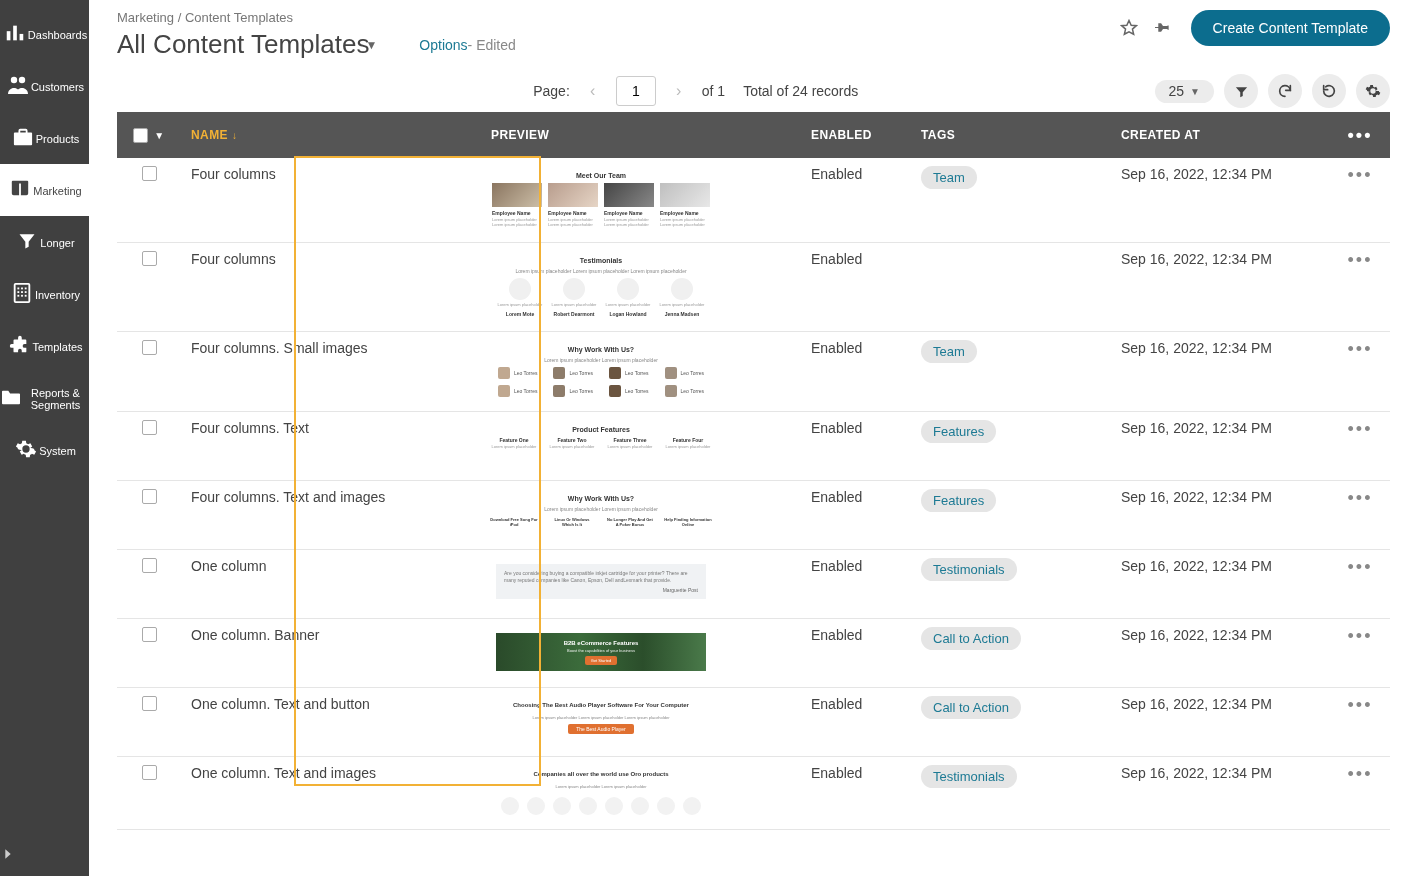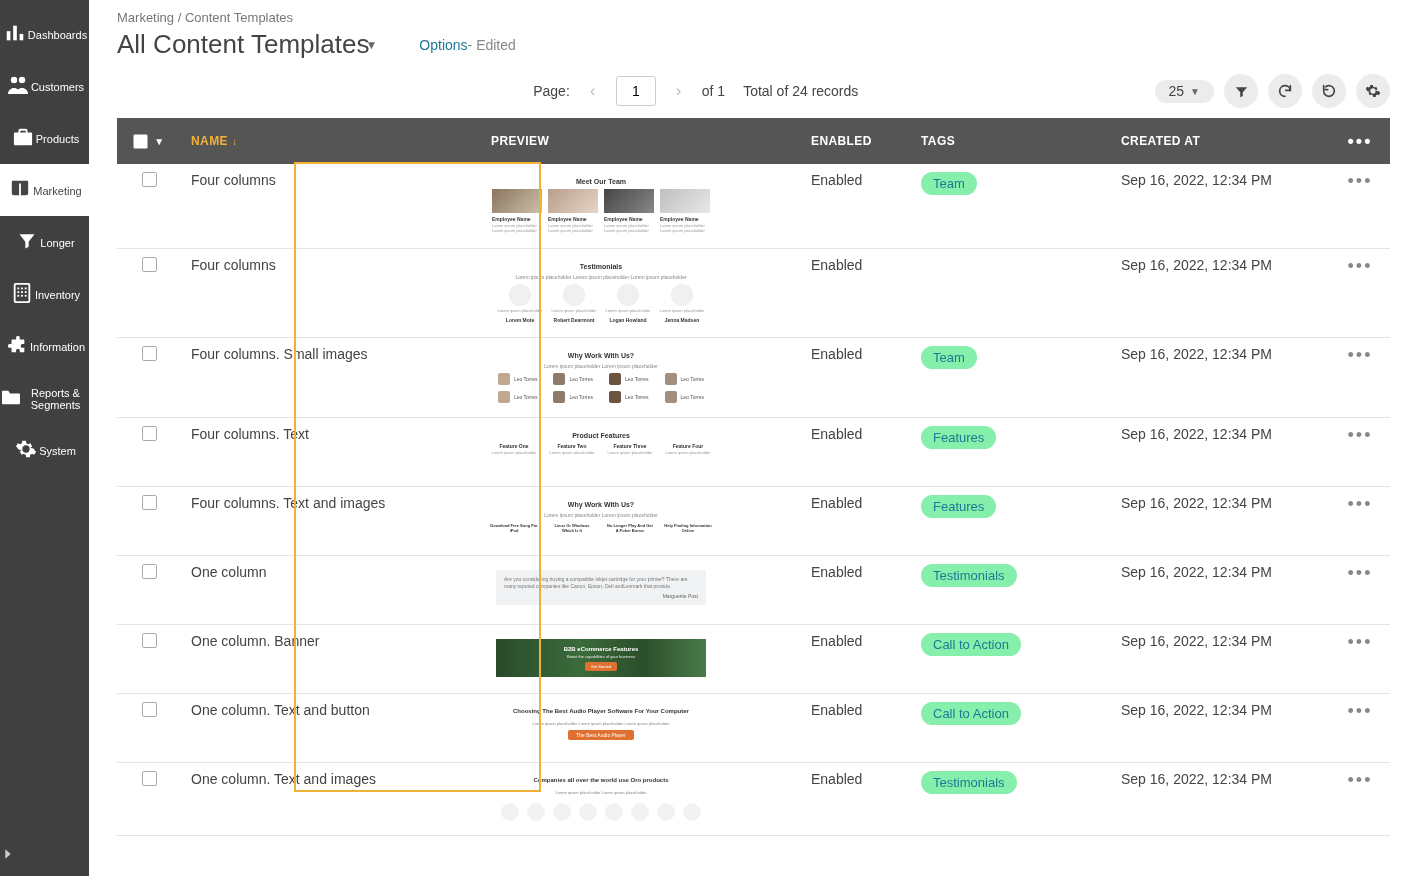--- a/index.html
+++ b/index.html
@@ -19,21 +19,21 @@
   .topbar-left .breadcrumb { font-size:13px; color:#777; margin-bottom:4px; }
   .title-row { display:flex; align-items:center; gap:0; }
   .page-title { font-size:26px; color:#444; font-weight:400; }
   .title-caret { color:#666; font-size:12px; margin-left:-4px; }
   .options-link { color:#1d7a94; font-size:14px; cursor:pointer;margin-left:42px; }
   .edited { color:#888; font-size:14px; }
   .topbar-right { display:flex; align-items:center; gap:10px; color:#666; }
   .icon-btn-plain { width:24px; height:24px; display:flex; align-items:center; justify-content:center; cursor:pointer; color:#666; }
   .create-btn { background:#0c6d8e; color:#fff; border:none; border-radius:20px; padding:10px 22px; font-size:14px; cursor:pointer; margin-left:6px; }
   
-  .pager-row { display:flex; align-items:center; justify-content:space-between; padding: 10px 28px 10px 28px; }
+  .pager-row { display:flex; align-items:center; justify-content:space-between; padding: 10px 28px 4px 28px; }
   .pager-center { flex:1; display:flex; align-items:center; justify-content:center; gap:12px; color:#444; font-size:14px; }
   .pager-arrow { color:#bbb; font-size:16px; width:22px; text-align:center; cursor:pointer; }
   .pager-input { width:40px; height:30px; text-align:center; border:1px solid #ccc; border-radius:3px; font-size:14px; }
   .pager-right { display:flex; align-items:center; gap:10px; }
   .pill { background:#ececec; border-radius:18px; display:flex; align-items:center; justify-content:center; color:#444; }
   .pill.pagesize { height:23px; padding:0 14px; font-size:14px; gap:6px; }
   .circle-btn { width:34px; height:34px; border-radius:50%; background:#ececec; display:flex; align-items:center; justify-content:center; color:#444; cursor:pointer; }
   
   .table-wrap { padding: 0 0 0 28px; flex:1; overflow:auto; }
   table { width: calc(100% - 28px); border-collapse: collapse; }
@@ -45,21 +45,21 @@
   tbody td.top { vertical-align:top; padding-top:8px; }
   .chk { width:15px; height:15px; border:1px solid #aaa; border-radius:2px; display:inline-block; background:#fff; cursor:pointer; }
   .th-check-wrap { display:flex; align-items:center; gap:6px; justify-content:center; }
   .caret-small { font-size:10px; color:#fff; }
   .ellipsis { font-size:18px; letter-spacing:2px; cursor:pointer; display:inline-block; line-height:1; }
   .ellipsis-header { color:#fff; }
   .name-col { width:300px; }
   .highlight-box { position:absolute; border:2px solid #f2b135; pointer-events:none; }
   .content-area { position:relative; }
   
-  .tag-badge { display:inline-block; background:#86efac; color:#1d7a94; border-radius:14px; padding:4px 12px; font-size:13px; }
+  .tag-badge { display:inline-block; background:#e5e5e5; color:#1d7a94; border-radius:14px; padding:4px 12px; font-size:13px; }
   
   .preview-box { width:220px; min-height:40px; display:flex; flex-direction:column; align-items:center; }
   .pv-title { font-size:7px; font-weight:600; color:#333; margin-bottom:4px; }
   .pv-subtitle { font-size:5px; color:#888; text-align:center; line-height:1.3; margin-bottom:4px; max-width:200px; }
   .pv-row4 { display:flex; gap:6px; }
   .pv-col { width:50px; display:flex; flex-direction:column; }
   .pv-photo { width:50px; height:24px; background:#ddd; }
   .pv-photo.p1{background:linear-gradient(135deg,#8a7560,#cdbfa8);}
   .pv-photo.p2{background:linear-gradient(135deg,#b89d8d,#e6d5c6);}
   .pv-photo.p3{background:linear-gradient(135deg,#454545,#888);}
@@ -163,21 +163,21 @@
           </svg>
       </span>
       <span class="label">Inventory</span>
     </div>
     <div class="side-item">
       <span class="icon">
         <svg width="22" height="22" viewBox="0 0 24 24" fill="currentColor">
             <path d="M13 2a2 2 0 0 1 2 2v2h4a1 1 0 0 1 1 1v4h-2a2 2 0 0 0 0 4h2v4a1 1 0 0 1-1 1h-4v-2a2 2 0 0 0-4 0v2H7a1 1 0 0 1-1-1v-4H4a2 2 0 0 1 0-4h2V7a1 1 0 0 1 1-1h4V4a2 2 0 0 1 2-2z"></path>
           </svg>
       </span>
-      <span class="label">Information</span>
+      <span class="label">Templates</span>
     </div>
     <div class="side-item">
       <span class="icon">
         <svg width="22" height="18" viewBox="0 0 24 20" fill="currentColor">
             <path d="M3 3h6l2 3h10a1 1 0 0 1 1 1v10a1 1 0 0 1-1 1H3a1 1 0 0 1-1-1V4a1 1 0 0 1 1-1z"></path>
           </svg>
       </span>
       <span class="label">Reports &amp; Segments</span>
     </div>
     <div class="side-item">
@@ -199,20 +199,33 @@
   <div class="main">
     <div class="topbar">
       <div class="topbar-left">
         <div class="breadcrumb">Marketing / Content Templates</div>
         <div class="title-row">
           <span class="page-title">All Content Templates</span>
           <span class="title-caret">▼</span>
           <span class="options-link">Options</span>
           <span class="edited">- Edited</span>
         </div>
+      </div>
+      <div class="topbar-right">
+        <div class="icon-btn-plain">
+          <svg width="18" height="18" viewBox="0 0 24 24" fill="none" stroke="currentColor" stroke-width="2">
+              <path d="M12 2l2.9 6.3 6.9.6-5.2 4.6 1.6 6.8L12 17l-6.2 3.3 1.6-6.8L2.2 8.9l6.9-.6L12 2z"></path>
+            </svg>
+        </div>
+        <div class="icon-btn-plain">
+          <svg width="16" height="18" viewBox="0 0 24 24" fill="currentColor">
+              <path d="M14 2l6 6-3 1-4 4 1 5-3 3-4-4-4 4-1-1 4-4-4-4 3-3 5 1 4-4 1-3z" transform="rotate(45 12 12)"></path>
+            </svg>
+        </div>
+        <button class="create-btn">Create Content Template</button>
       </div>
     </div>
 
     <div class="pager-row">
       <div style="width:120px"></div>
       <div class="pager-center">
         <span>Page:</span>
         <span class="pager-arrow">‹</span>
         <input class="pager-input" value="1" style="">
         <span class="pager-arrow">›</span>

